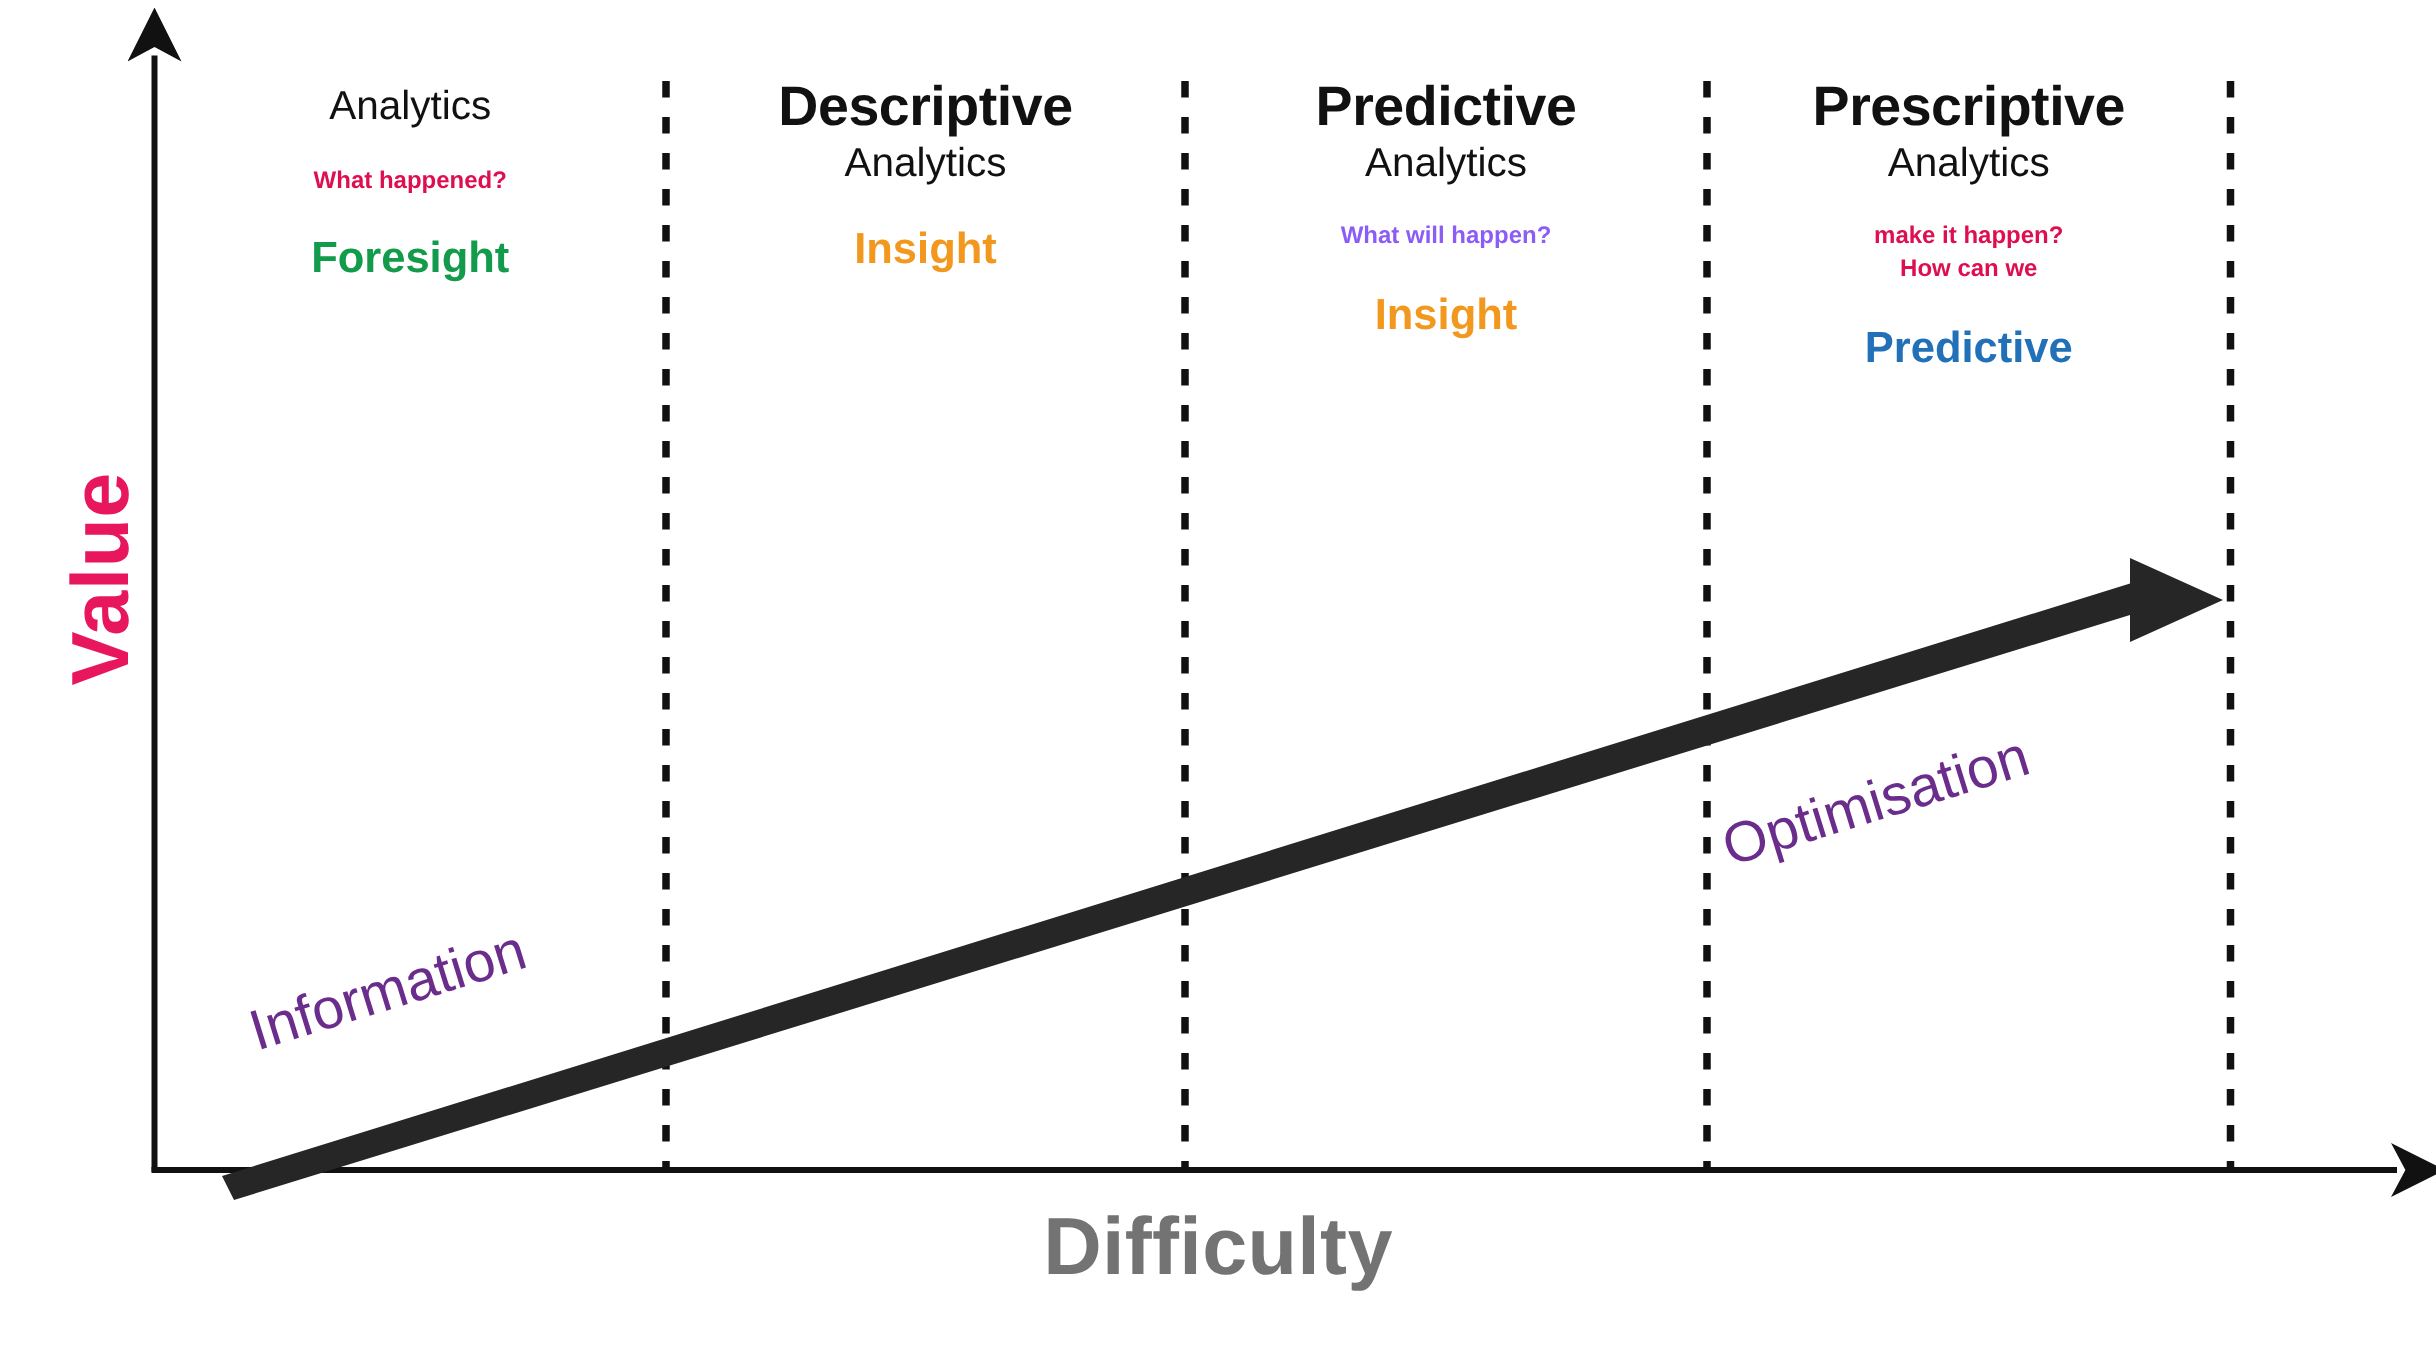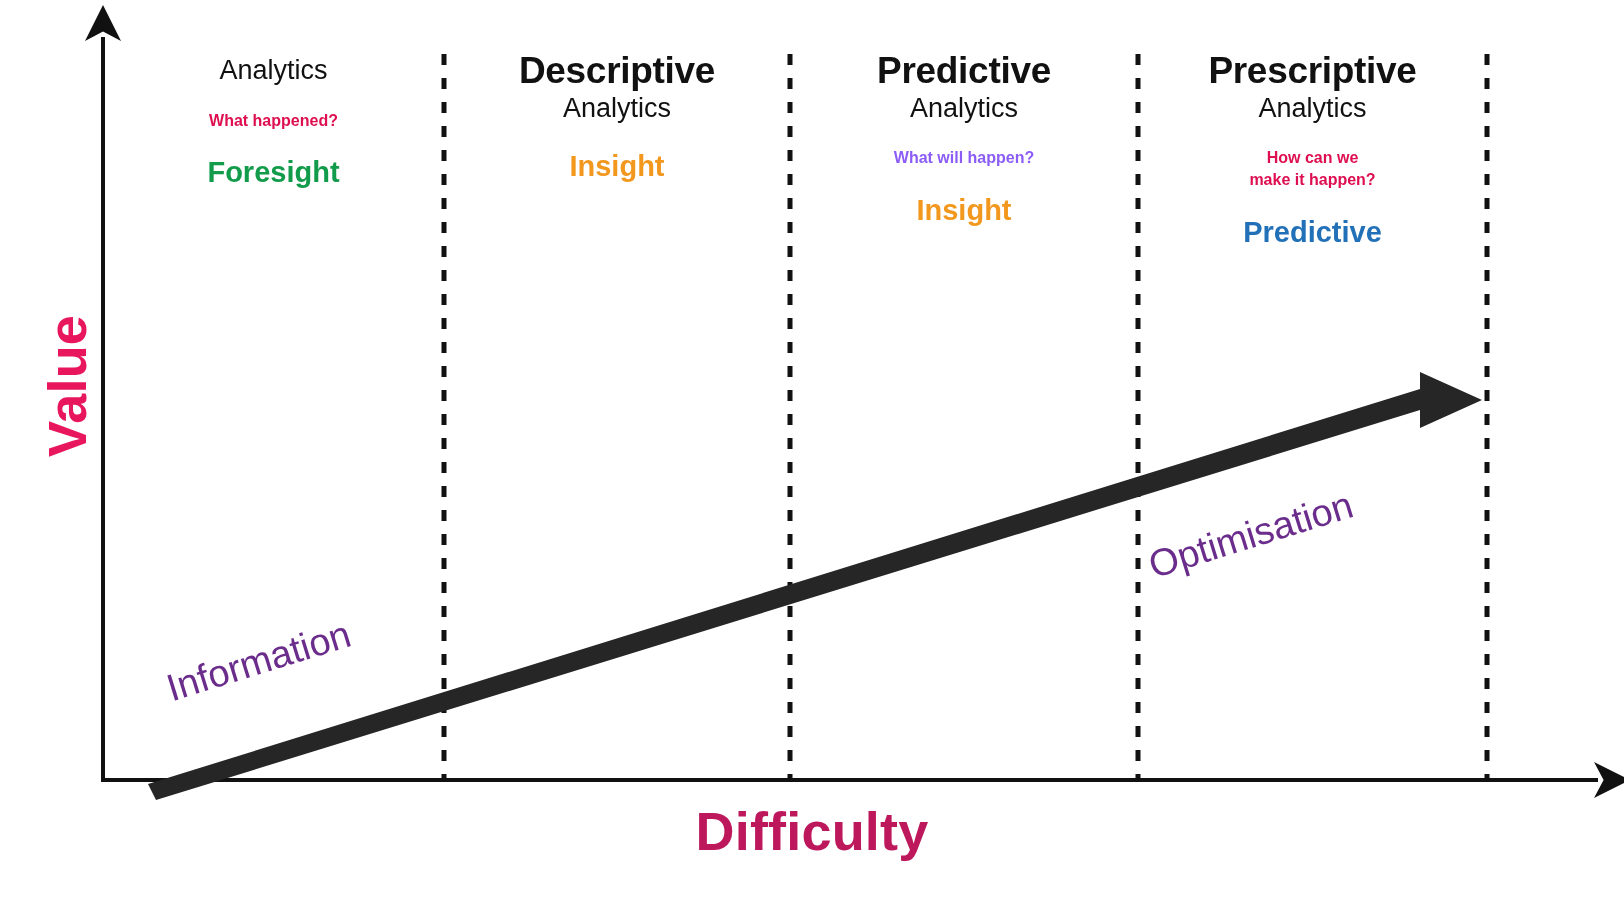--- a/index.html
+++ b/index.html
@@ -137,21 +137,21 @@
         1482,400
         1420,428
         1420,410
         156,800
       "></polygon>
     </g>
   </svg>
 
   <div class="axis-title" id="y-axis-title" style="color:#E8175D;">Value</div>
 
-  <div class="axis-title" id="x-axis-title" style="color:#be185d;text-align:center;">Difficulty</div>
+  <div class="axis-title" id="x-axis-title" style="color:#737373;text-align:center;">Difficulty</div>
 
   <div class="column" style="left:103px; width:341px;">
     <div class="col-sub">Analytics</div>
     <div class="col-question" style="color:#DE0F50;">What happened?</div>
     <div class="col-outcome" style="color:#129B4A;">Foresight</div>
   </div>
 
   <div class="column" style="left:444px; width:346px;">
     <div class="col-title">Descriptive</div>
     <div class="col-sub">Analytics</div>
@@ -162,22 +162,22 @@
     <div class="col-title">Predictive</div>
     <div class="col-sub">Analytics</div>
     <div class="col-question" style="color:#8b5cf6;">What will happen?</div>
     <div class="col-outcome" style="color:#F2981F;">Insight</div>
   </div>
 
   <div class="column" style="left:1138px; width:349px;">
     <div class="col-title">Prescriptive</div>
     <div class="col-sub">Analytics</div>
     <div class="col-question two-line" style="color:#DE0F50;">
+      <div>make it happen?</div>
       <div>How can we</div>
-      <div>make it happen?</div>
     </div>
     <div class="col-outcome" style="color:#2271B8;">Predictive</div>
   </div>
 
   <div class="diag-label" id="label-information" style="color:#6B2D8B;">Information</div>
 
   <div class="diag-label" id="label-optimisation" style="color:#6B2D8B;">Optimisation</div>
 
 </div>
 

